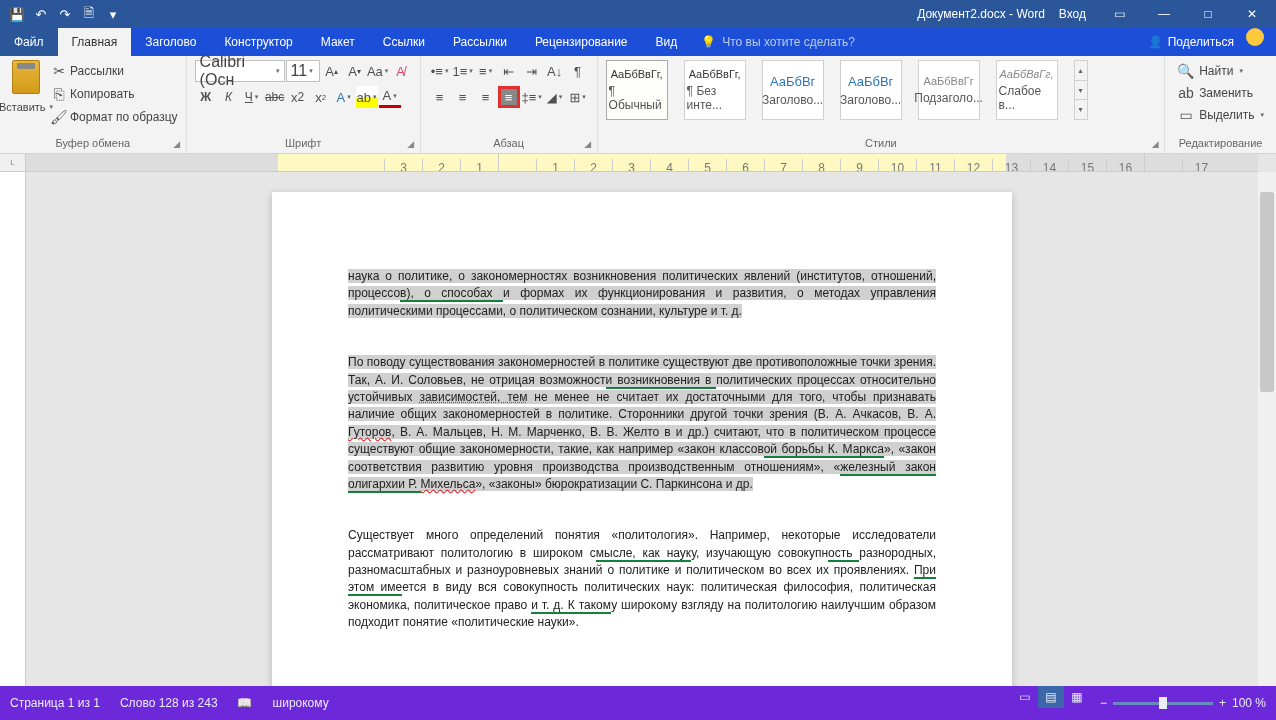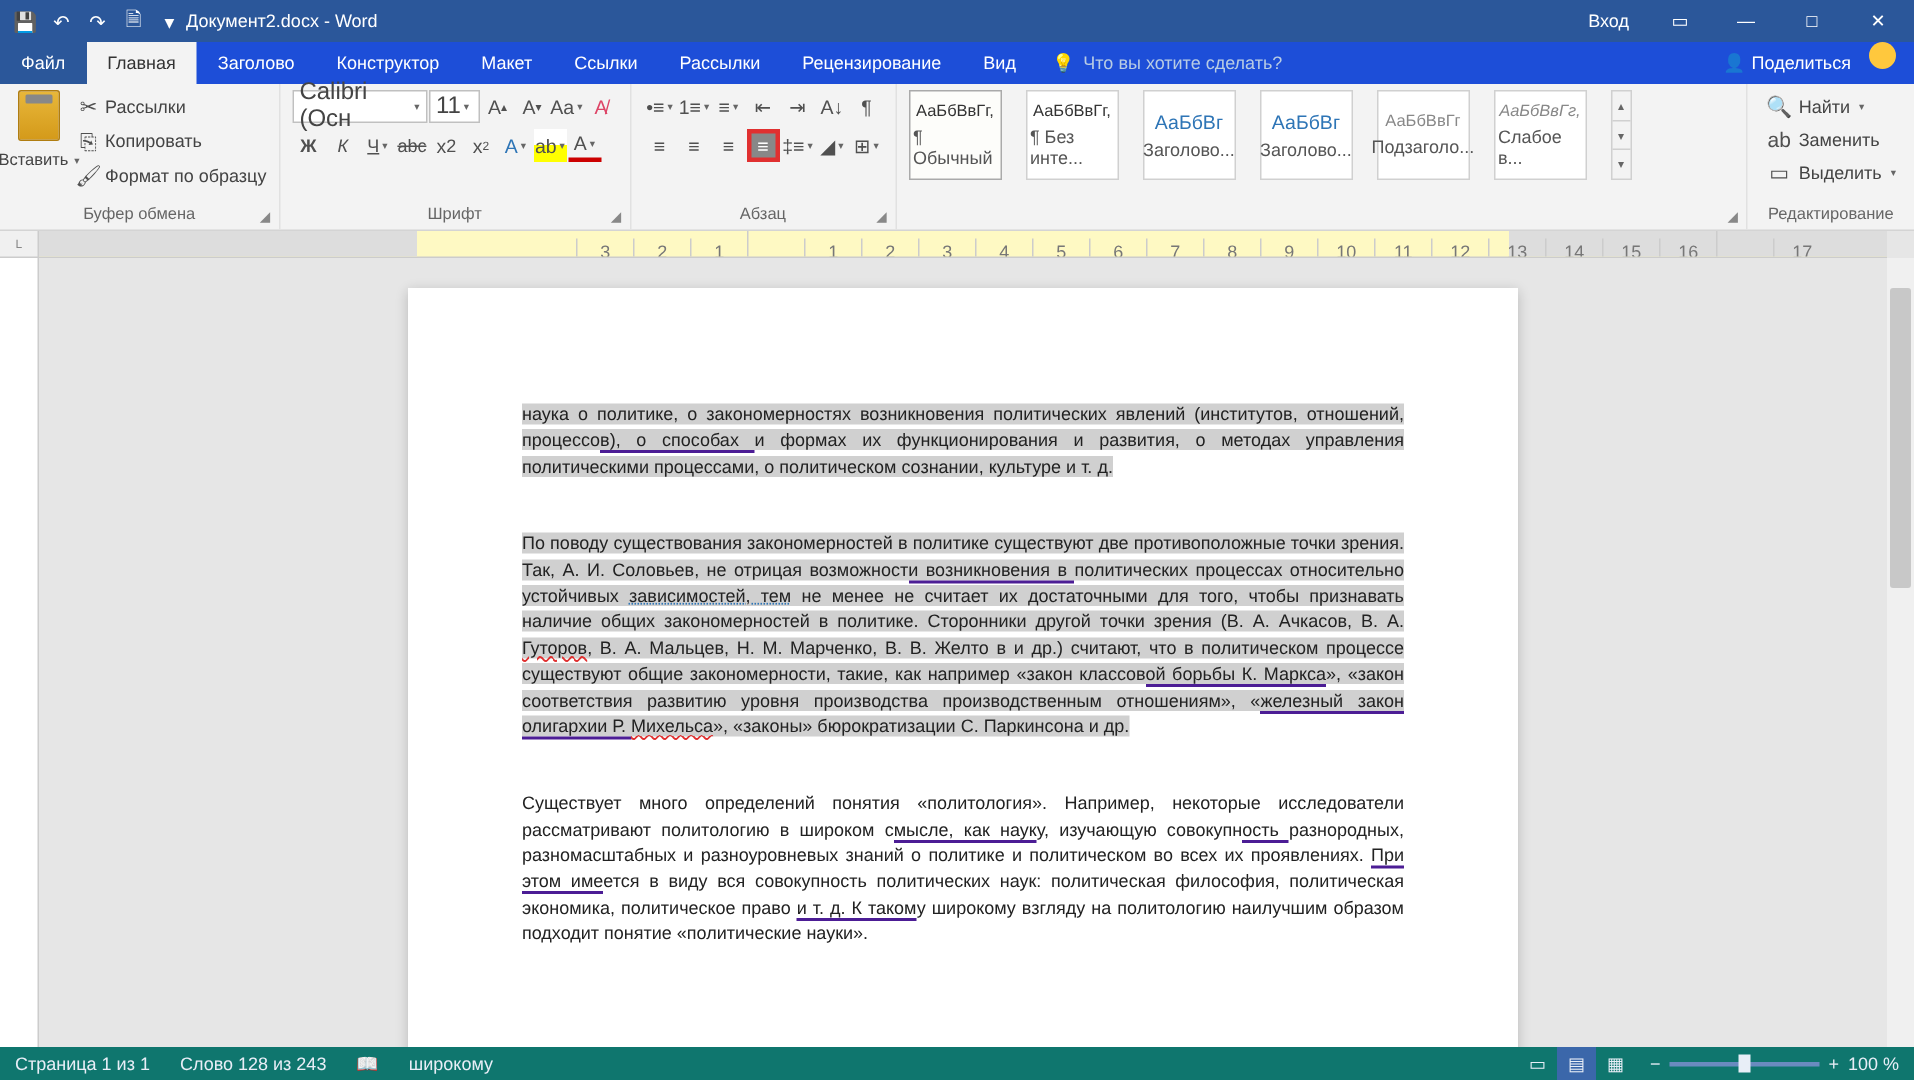--- a/index.html
+++ b/index.html
@@ -1,20 +1,20 @@
 <!DOCTYPE html>
 <html><head>
 <meta charset="utf-8">
 <style>
 *{margin:0;padding:0;box-sizing:border-box;font-family:"Segoe UI",Tahoma,sans-serif;font-size:12px;user-select:none}
 body{background:#e6e6e6;overflow:hidden;height:720px;width:1276px;position:relative}
 .titlebar{height:28px;background:#2b579a;color:#fff;display:flex;align-items:center}
 .qat{display:flex;align-items:center;padding-left:6px;gap:2px}
 .qat-btn{width:22px;height:22px;display:flex;align-items:center;justify-content:center;color:#fff;font-size:13px}
-.title-center{flex:1;text-align:left;font-size:12px;color:#fff}
+.title-center{flex:1;text-align:right;font-size:12px;color:#fff}
 .winbtns{display:flex;align-items:center;gap:4px;padding-right:4px}
 .winbtn{width:40px;height:28px;display:flex;align-items:center;justify-content:center;color:#fff}
 .login{padding:0 14px;color:#fff}
 .tabs{height:28px;background:#1d4ed8;display:flex;color:#fff;align-items:stretch}
 .tab{padding:0 14px;display:flex;align-items:center;font-size:12px}
 .tab.file{background:#2b579a}
 .tab.active{background:#f3f3f3;color:#333}
 .tell-me{display:flex;align-items:center;gap:6px;padding-left:10px;color:#b8cce4;flex:1}
 .tell-me input{background:transparent;border:none;color:#b8cce4;width:200px;outline:none}
 .tell-me input::placeholder{color:#b8cce4}
@@ -51,28 +51,28 @@
 .hruler{position:absolute;top:0;left:26px;right:18px;height:18px;background:#fef9c3;border-bottom:1px solid #ccc;font-size:8px;color:#777;overflow:hidden}
 .hruler-inner{position:absolute;left:358px;top:0;height:18px;white-space:nowrap}
 .hruler-inner span{display:inline-block;width:38px;text-align:center;border-left:1px solid #ccc;height:18px;line-height:18px}
 .hruler-gray{position:absolute;left:0;top:0;height:18px;background:#ddd}
 .vruler{position:absolute;top:18px;left:0;width:26px;bottom:0;background:#fff;border-right:1px solid #ccc}
 .corner{position:absolute;top:0;left:0;width:26px;height:18px;background:#f0f0f0;border-right:1px solid #ccc;border-bottom:1px solid #ccc;font-size:8px;color:#888;display:flex;align-items:center;justify-content:center}
 .page-wrap{position:absolute;top:18px;left:26px;right:18px;bottom:0;overflow:auto;display:flex;justify-content:center;padding-top:20px}
 .page{width:740px;min-height:1000px;background:#fff;box-shadow:0 2px 8px rgba(0,0,0,.2);padding:76px 76px}
 .txt{font-family:Calibri,sans-serif;font-size:14px;line-height:1.45;text-align:justify;color:#222}
 .sel{background:#d0d0d0}
-.ul-red{border-bottom:2px solid #4c1d95}
+.ul-red{border-bottom:2px solid #15803d}
 .ul-redwave{text-decoration:underline wavy #e03030}
 .ul-blue{text-decoration:underline dotted #2e75b6}
 .para{margin-bottom:10px}
 .gap{height:24px}
 .vscroll{position:absolute;top:18px;right:0;width:18px;bottom:0;background:#f0f0f0}
 .vscroll .thumb{position:absolute;top:20px;left:2px;right:2px;height:200px;background:#c8c8c8;border-radius:2px}
-.status{position:absolute;bottom:0;left:0;right:0;height:22px;background:#0f766e;color:#e8eef7;display:flex;font-size:11px}
+.status{position:absolute;bottom:0;left:0;right:0;height:34px;background:#6d28d9;color:#e8eef7;display:flex;font-size:11px}
 .status .seg{padding:0 10px;display:flex;align-items:center;gap:4px}
 .status .spacer{flex:1}
 .view-btn{width:26px;height:22px;display:flex;align-items:center;justify-content:center;color:#e8eef7}
 .zoom{display:flex;align-items:center;gap:6px;padding:0 10px}
 .zoom-track{width:100px;height:3px;background:#6a8bbf;position:relative}
 .zoom-thumb{width:8px;height:12px;background:#e8eef7;position:absolute;top:-5px;left:46px}
 .drop::after{content:"▾";font-size:7px;margin-left:2px;color:#666}
 </style>
 </head>
 <body>
@@ -228,20 +228,21 @@
             <span class="preview" style="color:#888;font-style:italic">АаБбВвГг,</span>
             <span>Слабое в...</span>
           </div>
         <div class="gallery-arrows">
             <span>▴</span>
             <span>▾</span>
             <span style="border:none">▾</span>
           </div>
       </div>
     </div>
+    <div class="group-label">Стили</div>
     <div class="group-launcher">◢</div>
   </div>
 
   <div class="group" style="border-right:none">
     <div class="group-body">
       <div class="edit-col">
         <div class="edit-btn drop">
             <span class="ico">🔍</span>
             <span>Найти</span>
           </div>

